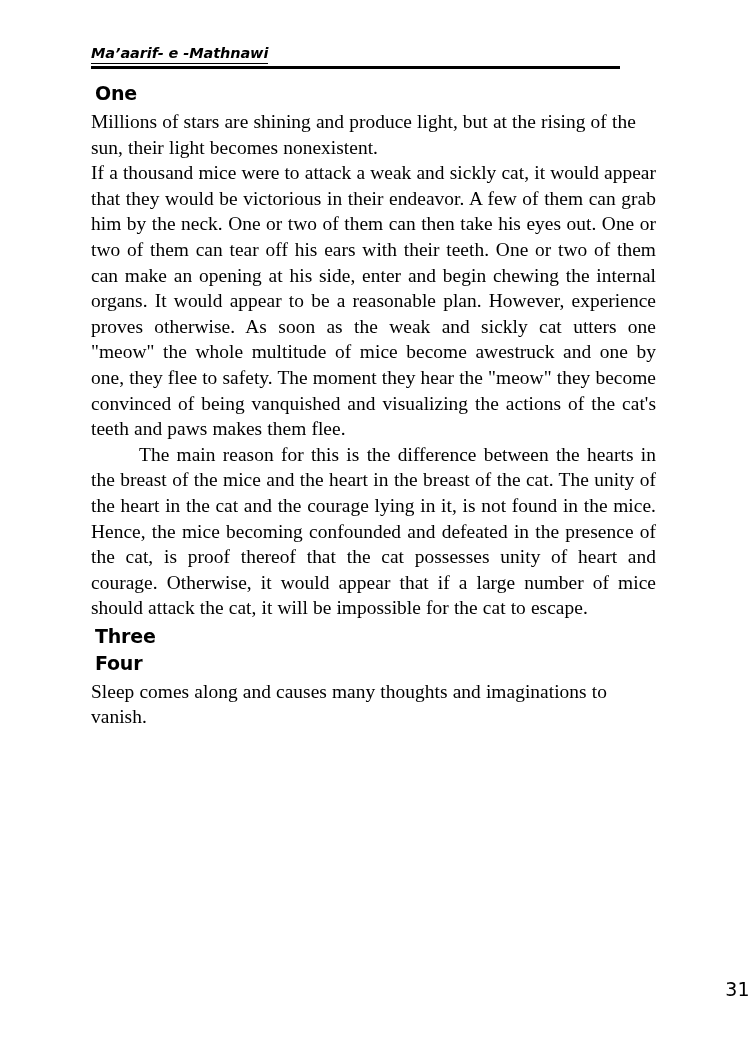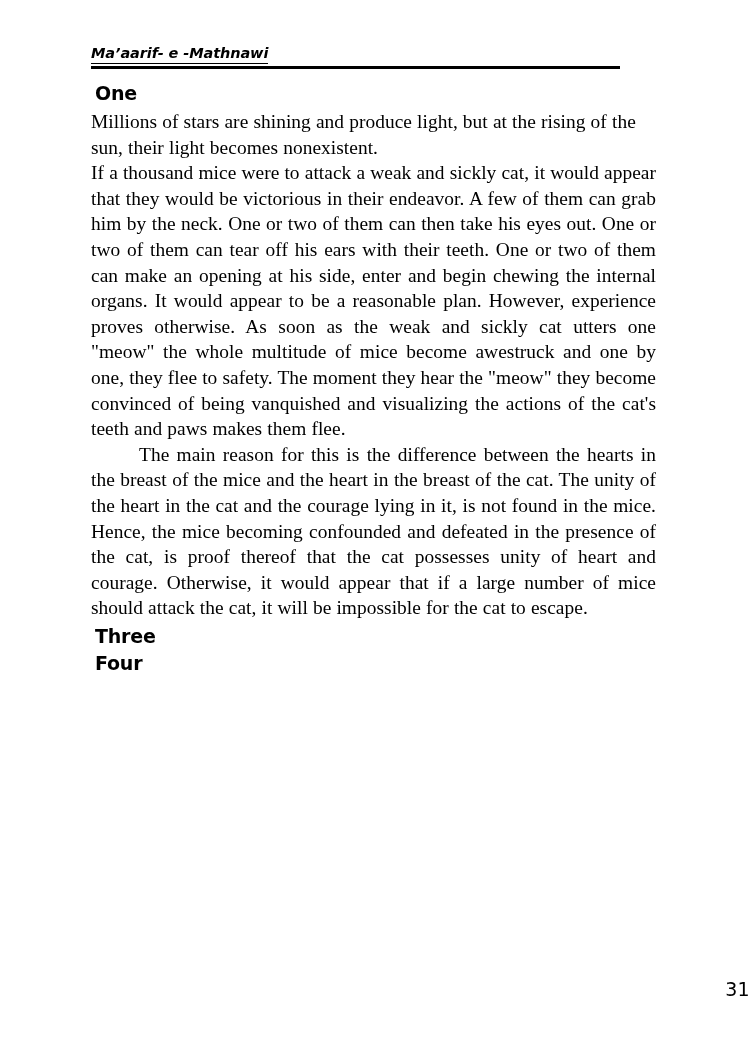--- a/index.html
+++ b/index.html
@@ -123,18 +123,19 @@
 
     <h2 class="section-heading">One</h2>
     <p class="body-text no-justify gap-after-heading">Millions of stars are shining and produce light, but at the rising of the sun, their light becomes nonexistent.</p>
 
     <p class="body-text gap-after-heading">If a thousand mice were to attack a weak and sickly cat, it would appear that they would be victorious in their endeavor. A few of them can grab him by the neck. One or two of them can then take his eyes out. One or two of them can tear off his ears with their teeth. One or two of them can make an opening at his side, enter and begin chewing the internal organs. It would appear to be a reasonable plan. However, experience proves otherwise. As soon as the weak and sickly cat utters one "meow" the whole multitude of mice become awestruck and one by one, they flee to safety. The moment they hear the "meow" they become convinced of being vanquished and visualizing the actions of the cat's teeth and paws makes them flee.</p>
     <p class="body-text indented">The main reason for this is the difference between the hearts in the breast of the mice and the heart in the breast of the cat. The unity of the heart in the cat and the courage lying in it, is not found in the mice. Hence, the mice becoming confounded and defeated in the presence of the cat, is proof thereof that the cat possesses unity of heart and courage. Otherwise, it would appear that if a large number of mice should attack the cat, it will be impossible for the cat to escape.</p>
 
     <h2 class="section-heading gap-heading-top-lg">Three</h2>
 
     <h2 class="section-heading gap-heading-top-sm">Four</h2>
+    <p class="body-text no-justify gap-after-heading">Sleep comes along and causes many thoughts and imaginations to vanish.</p>
 
   </div>
 
   <div class="page-number">31</div>
 
 </div>
 
 </body></html>

